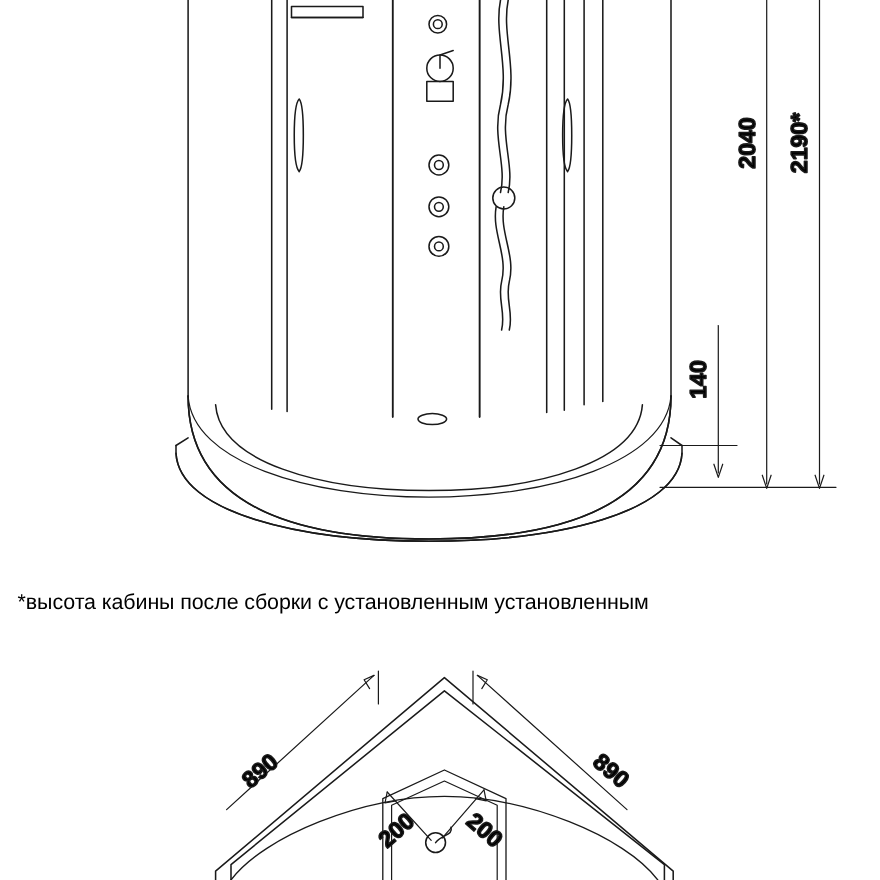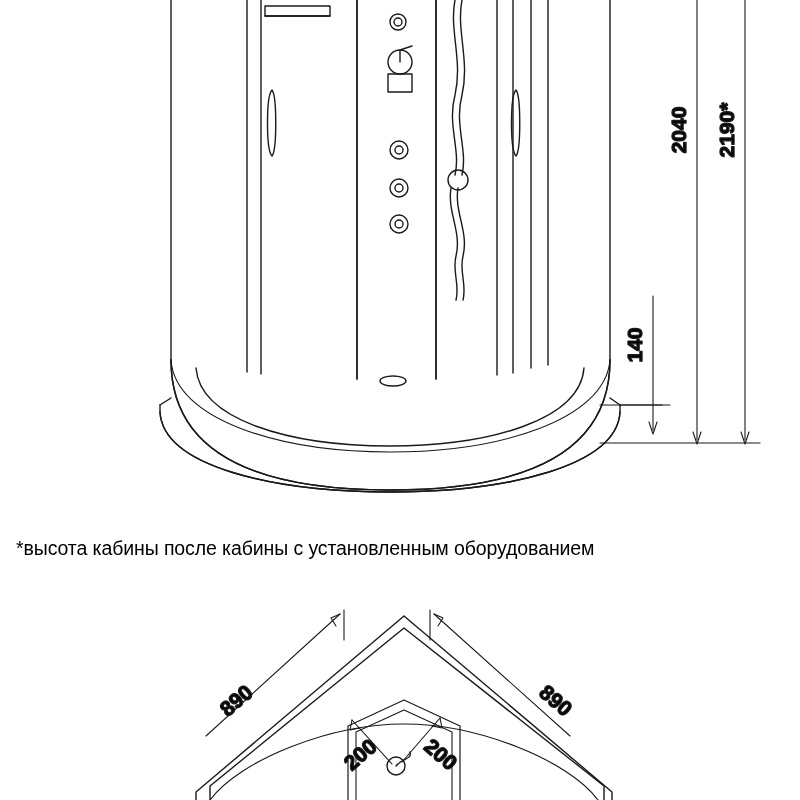--- a/index.html
+++ b/index.html
@@ -162,15 +162,15 @@
       </g>
 
       <text class="dim-label" x="241" y="706" transform="rotate(-41 241,706)" text-anchor="middle">890</text>
       <text class="dim-label" x="551" y="706" transform="rotate(41 551,706)" text-anchor="middle">890</text>
       <text class="dim-label" x="365" y="760" transform="rotate(-41 365,760)" text-anchor="middle">200</text>
       <text class="dim-label" x="436" y="760" transform="rotate(41 436,760)" text-anchor="middle">200</text>
 
     </g>
   </svg>
 
-  <div class="note">*высота кабины после кабины с установленным оборудованием</div>
+  <div class="note">*высота кабины после сборки с установленным установленным</div>
 
 </div>
 
 </body></html>

